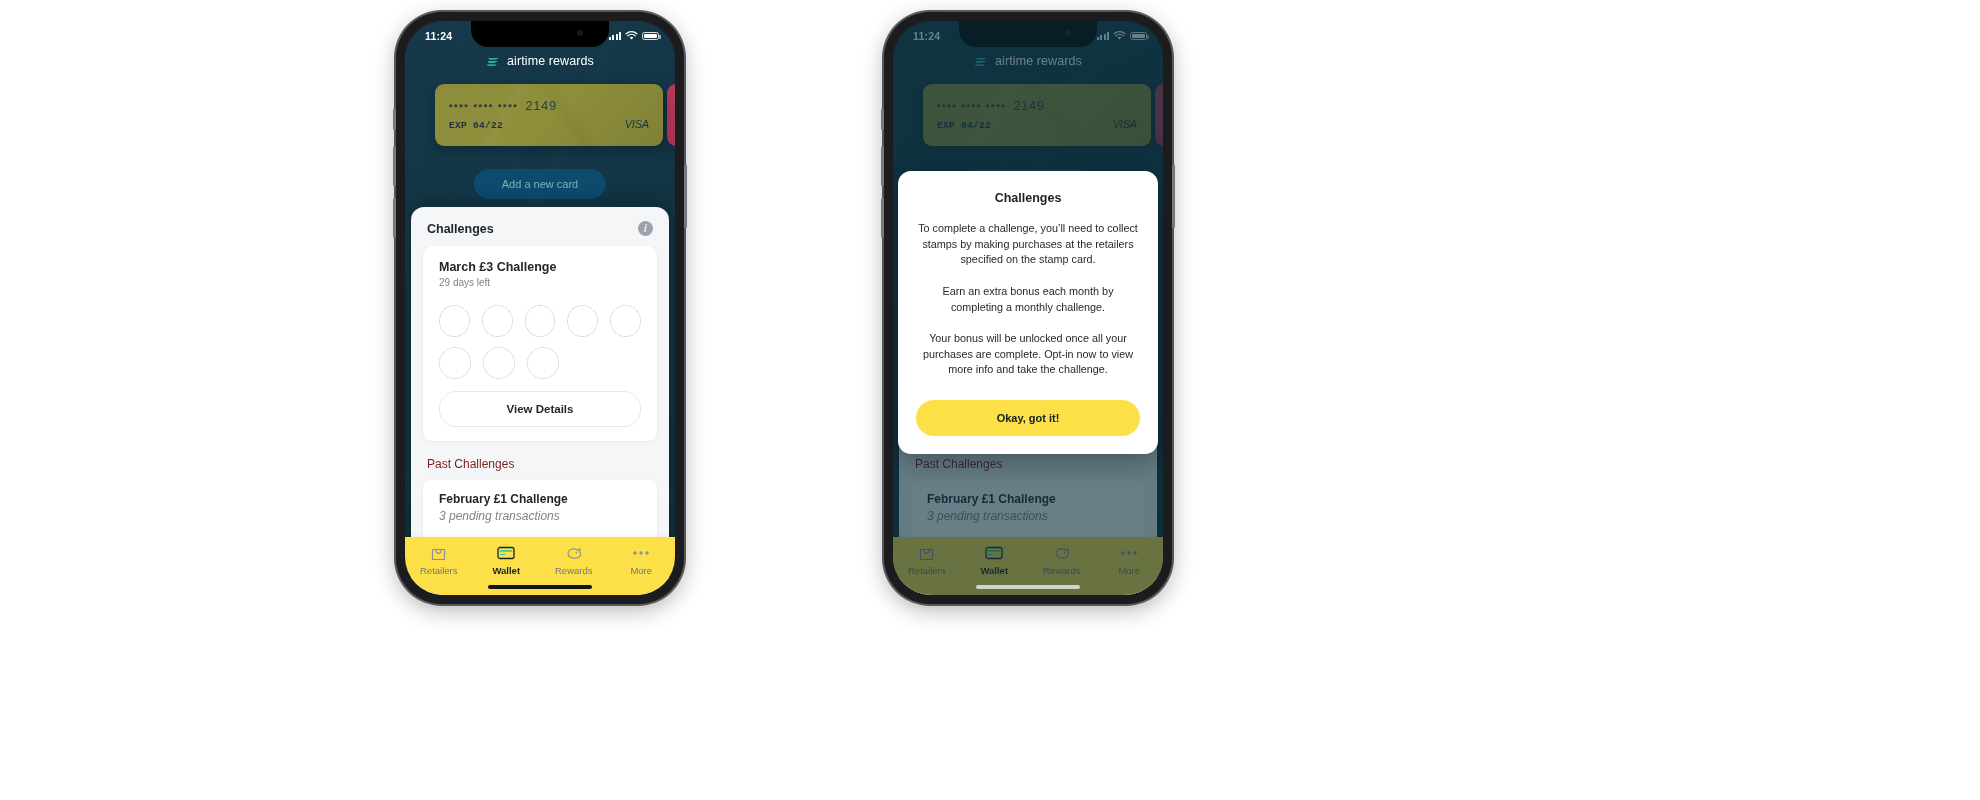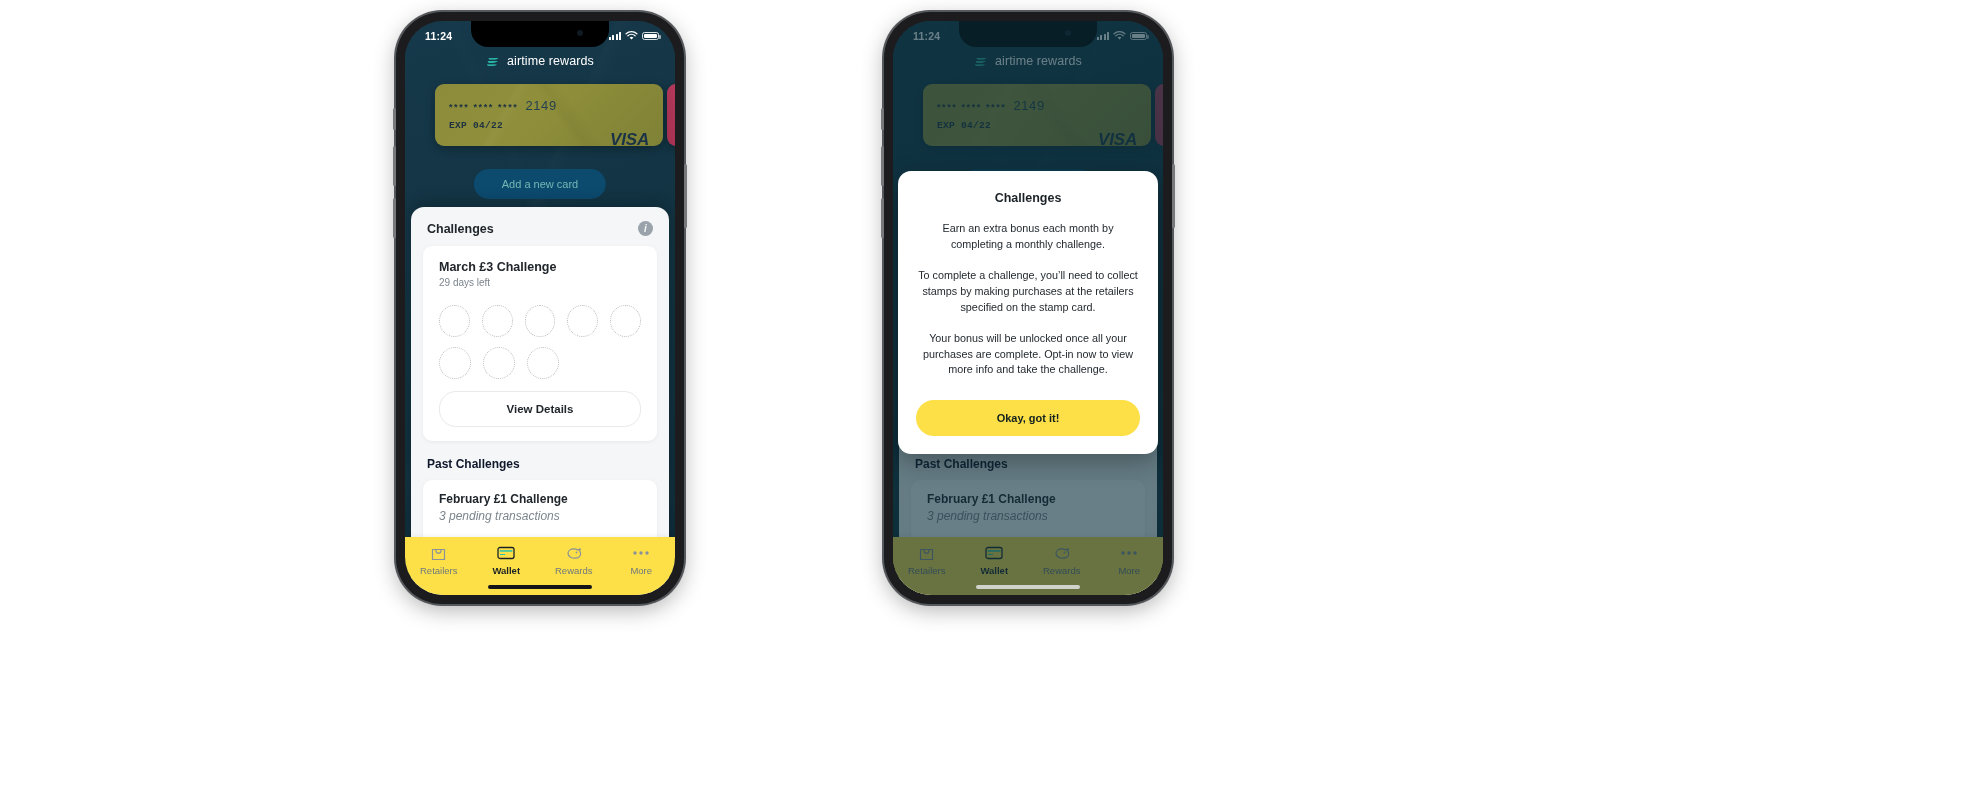--- a/index.html
+++ b/index.html
@@ -131,23 +131,22 @@
     letter-spacing: .6px; display: flex; align-items: baseline; gap: 7px;
   }
   .card-num .dots { letter-spacing: 1.6px; font-size: 9px; }
   .card-num .last4 { font-size: 13px; font-weight: normal; color:#26414f; }
   .card-exp {
     position: absolute; left: 14px; top: 36px;
     color: #1d3140; font-size: 9.5px; font-weight: bold; letter-spacing: .3px; font-family: Liberation Mono, monospace;
   }
   .card-brand {
     position: absolute; right: 14px; top: 34px;
-    color: #1b3346; font-size: 17px; font-weight: bold; font-style: italic;
+    color: #1b3346; font-size: 11px; font-weight: normal; font-style: italic;
     letter-spacing: -.2px;
-    margin-top: 12px;
   }
 
   
   .add-card {
     position: absolute; top: 148px; left: 50%; transform: translateX(-50%);
     background: #0c4a6e;
     color: #74b8b4;
     border: none; border-radius: 16px;
     padding: 9px 28px; font-size: 11px;
     font-family: "Liberation Sans", sans-serif;
@@ -189,21 +188,21 @@
     border: 1.5px dotted #b9bec4;
   }
   .view-details {
     display: block; width: 100%;
     margin-top: 12px; padding: 11px 0;
     background: #fff; border: 1px solid #e7e9eb; border-radius: 17px;
     font-size: 11.5px; font-weight: bold; color: #20262b;
     font-family: "Liberation Sans", sans-serif; cursor: pointer;
   }
   .past-title {
-    font-size: 12px; font-weight: bold; color: #0f172a;
+    font-size: 12px; font-weight: normal; color: #7f1d1d;
     padding: 16px 16px 9px 16px;
   }
   .past-card {
     margin: 0 12px; background: #ffffff; border-radius: 9px 9px 0 0;
     padding: 12px 16px 16px 16px;
     box-shadow: 0 1px 4px rgba(0,0,0,.06);
   }
   .past-name { font-size: 12px; font-weight: bold; color: #20262b; }
   .past-sub { font-size: 12px; font-style: italic; color: #7c858d; margin-top: 3px; }
 
@@ -516,21 +515,21 @@
             <path d="M1.1 2.8a8 8 0 0 1 10.8 0" stroke="#fff" stroke-width="1.3" fill="none" stroke-linecap="round"></path>
           </svg>
           <span class="batt">
               <span></span>
             </span>
         </span>
       </div>
 
       <div class="modal">
         <div class="modal-title">Challenges</div>
+        <p class="modal-p">To complete a challenge, you’ll need to collect stamps by making purchases at the retailers specified on the stamp card.</p>
         <p class="modal-p">Earn an extra bonus each month by completing a monthly challenge.</p>
-        <p class="modal-p">To complete a challenge, you’ll need to collect stamps by making purchases at the retailers specified on the stamp card.</p>
         <p class="modal-p">Your bonus will be unlocked once all your purchases are complete. Opt-in now to view more info and take the challenge.</p>
         <button class="modal-btn">Okay, got it!</button>
       </div>
     </div>
   </div>
 
 </div>
 
 </body></html>

